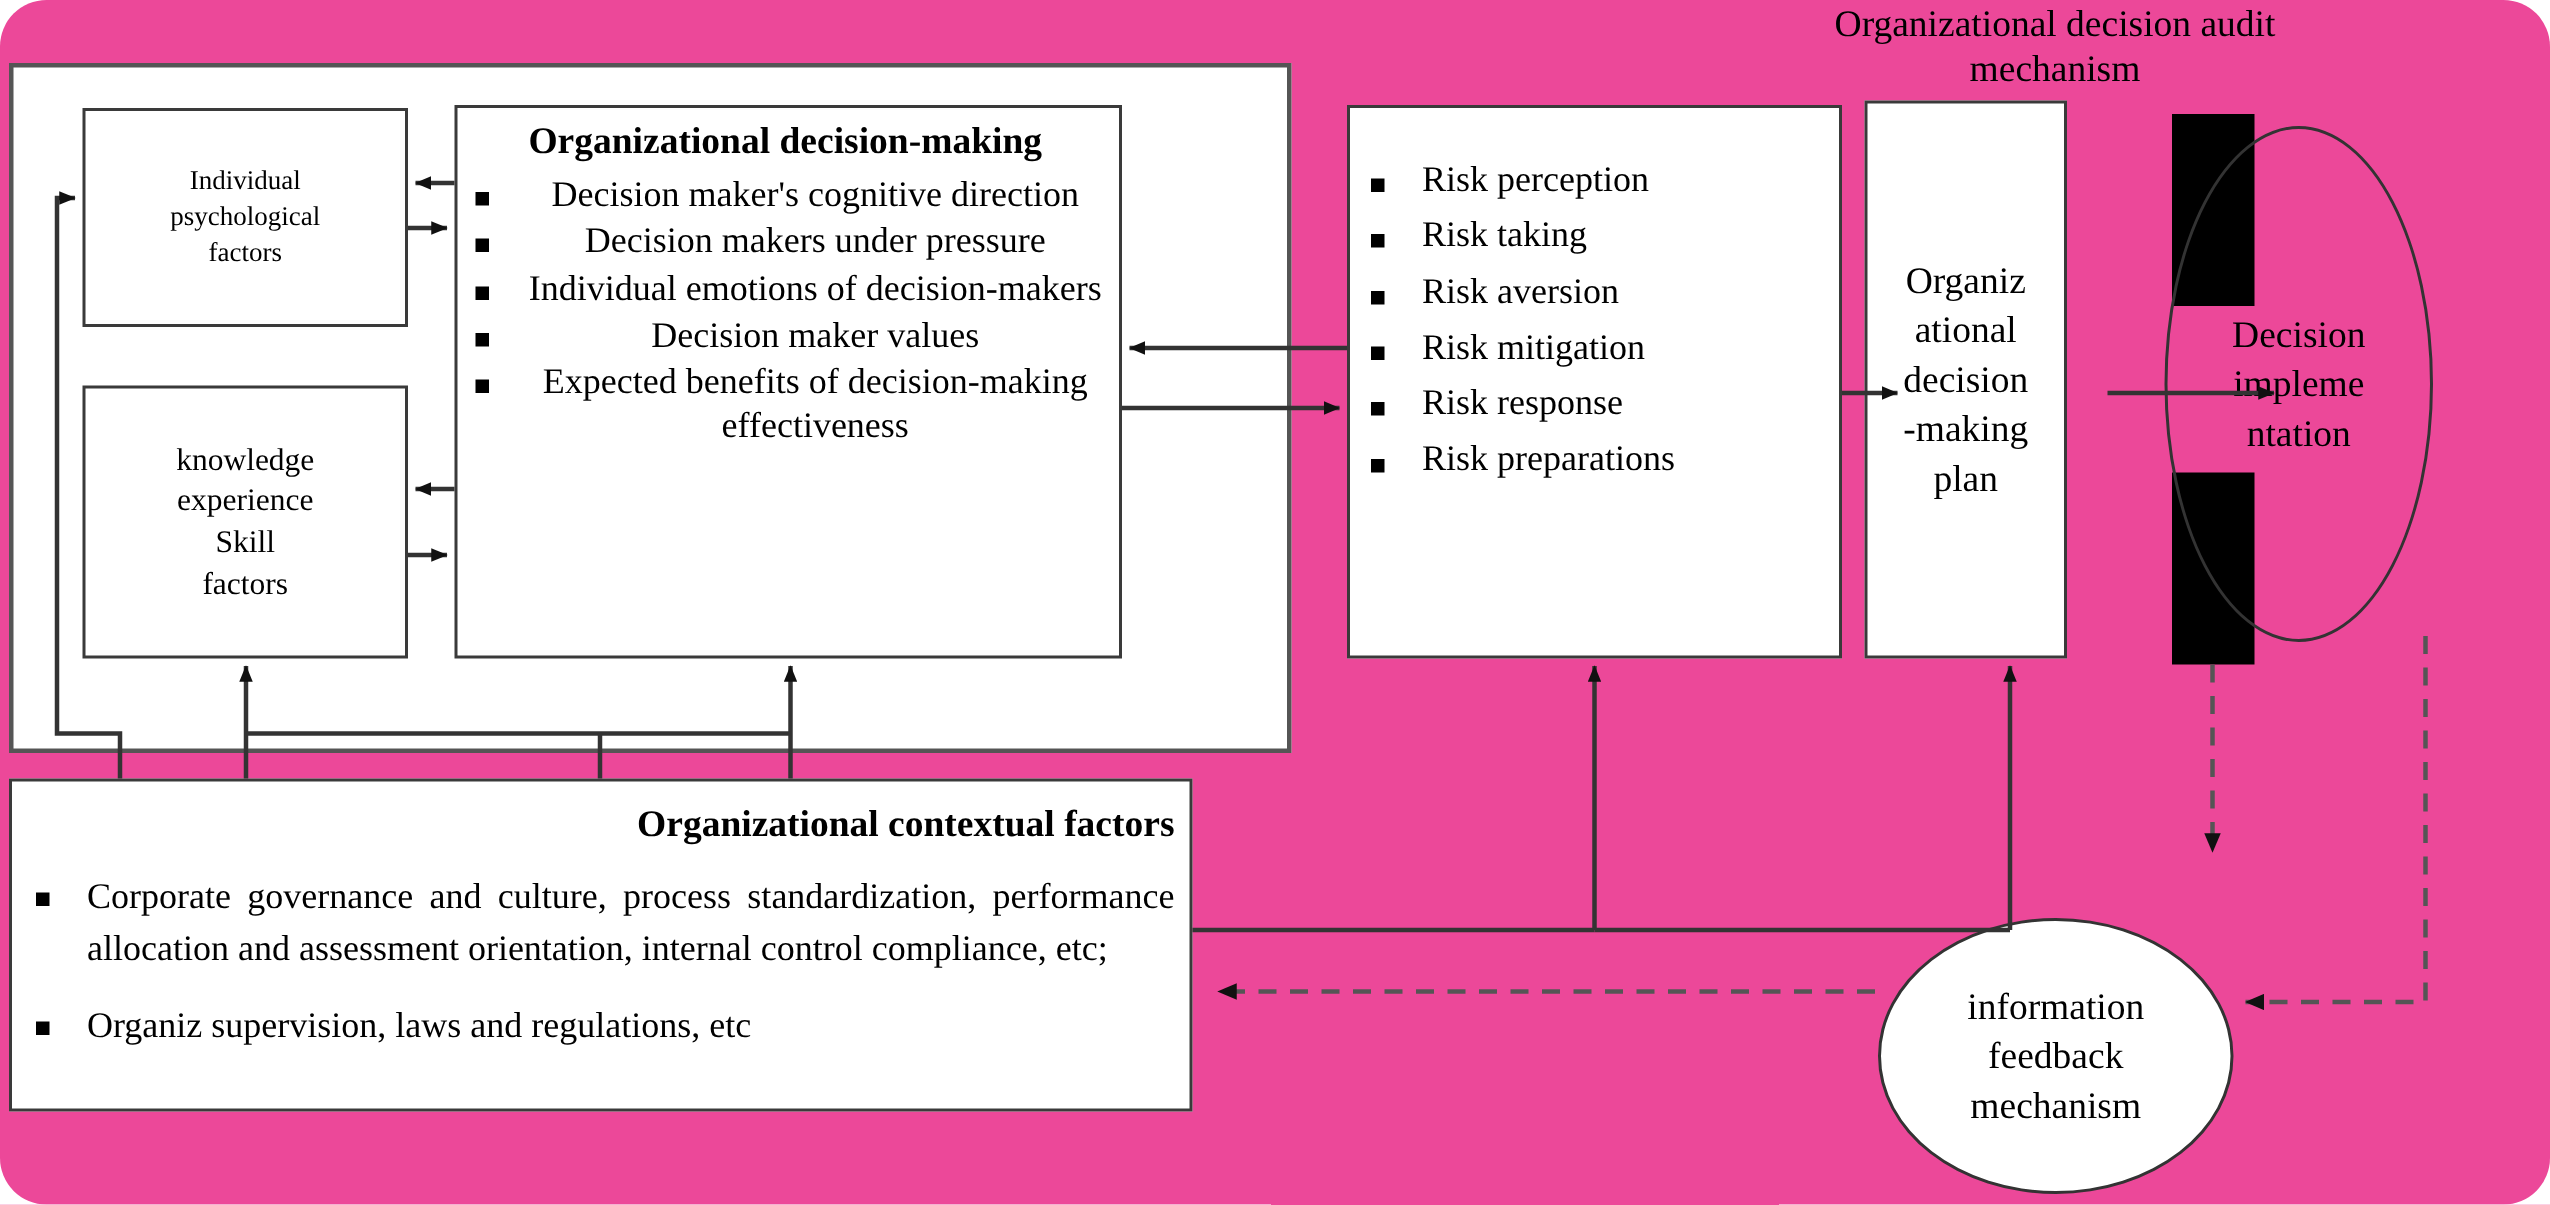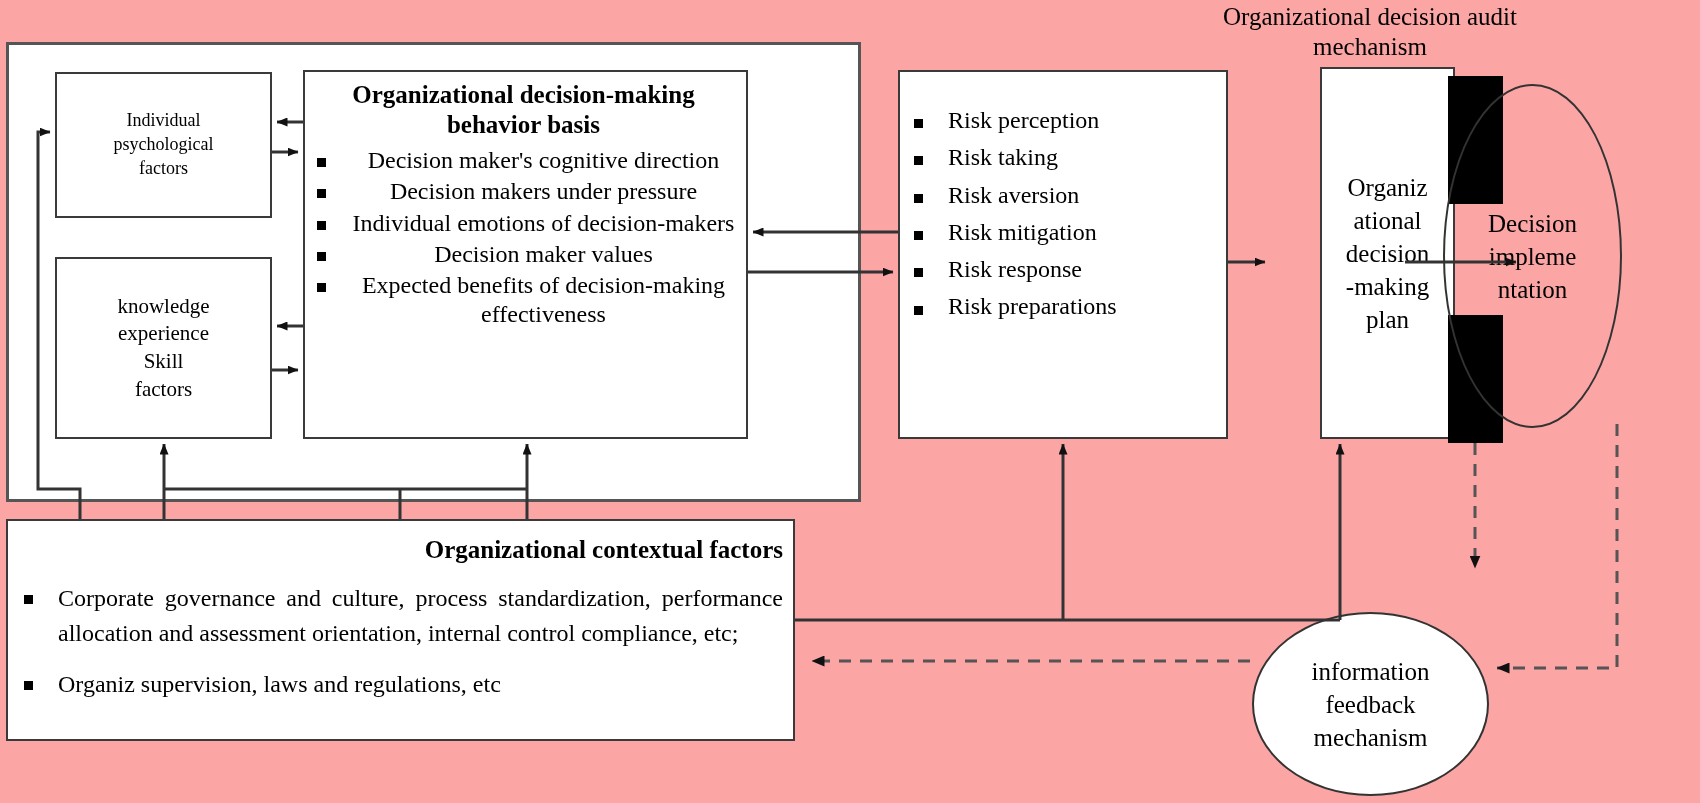--- a/index.html
+++ b/index.html
@@ -1,17 +1,17 @@
 <!DOCTYPE html>
 <html><head>
 <meta charset="utf-8">
 <style>
   html,body{margin:0;padding:0;background:#ffffff;}
   body{width:1700px;height:803px;font-family:"Liberation Serif","DejaVu Serif",serif;color:#000;}
-  #stage{position:relative;width:1700px;height:803px;overflow:hidden;background:#fca5a5;}
+  #stage{position:relative;width:1700px;height:803px;overflow:hidden;background:#ec4899;border-radius:31px;}
 
   .box{position:absolute;border:2px solid #3a3a3a;background:#fff;box-sizing:border-box;}
   .outer-container{border:3px solid #555;}
   .blackbar{position:absolute;background:#000;}
   .ellipse{position:absolute;border:2px solid #333;border-radius:50%;background:#fff;
            display:flex;align-items:center;justify-content:center;text-align:center;}
 
   .ctr{position:absolute;display:flex;flex-direction:column;align-items:center;justify-content:center;
        text-align:center;line-height:1.32;}
 
@@ -53,21 +53,20 @@
   <div class="box ctr" style="left:55px;top:257px;width:217px;height:182px;font-size:21px;">
     <div class="lbl">knowledge</div>
     <div class="lbl">experience</div>
     <div class="lbl">Skill</div>
     <div class="lbl">factors</div>
   </div>
 
   <div class="box" style="left:303px;top:70px;width:445px;height:369px;padding:8px 4px 0 0;">
     <div class="ttl" style="font-size:25px;">
       <div>Organizational decision-making</div>
-      <div>behavior basis</div>
     </div>
     <ul class="bl" style="font-size:24px;margin-top:6px;">
       <li>Decision maker's cognitive direction</li>
       <li>Decision makers under pressure</li>
       <li>Individual emotions of decision-makers</li>
       <li>Decision maker values</li>
       <li>Expected benefits of decision-making effectiveness</li>
     </ul>
   </div>
 
@@ -75,21 +74,21 @@
     <ul class="bl2" style="font-size:24px;margin-top:12px;">
       <li>Risk perception</li>
       <li>Risk taking</li>
       <li>Risk aversion</li>
       <li>Risk mitigation</li>
       <li>Risk response</li>
       <li>Risk preparations</li>
     </ul>
   </div>
 
-  <div class="box ctr" style="left:1320px;top:67px;width:135px;height:372px;font-size:25px;">
+  <div class="box ctr" style="left:1243px;top:67px;width:135px;height:372px;font-size:25px;">
     <div class="lbl">Organiz</div>
     <div class="lbl">ational</div>
     <div class="lbl">decision</div>
     <div class="lbl">-making</div>
     <div class="lbl">plan</div>
   </div>
 
   <div class="blackbar" style="left:1448px;top:76px;width:55px;height:128px;"></div>
   <div class="blackbar" style="left:1448px;top:315px;width:55px;height:128px;"></div>
 

